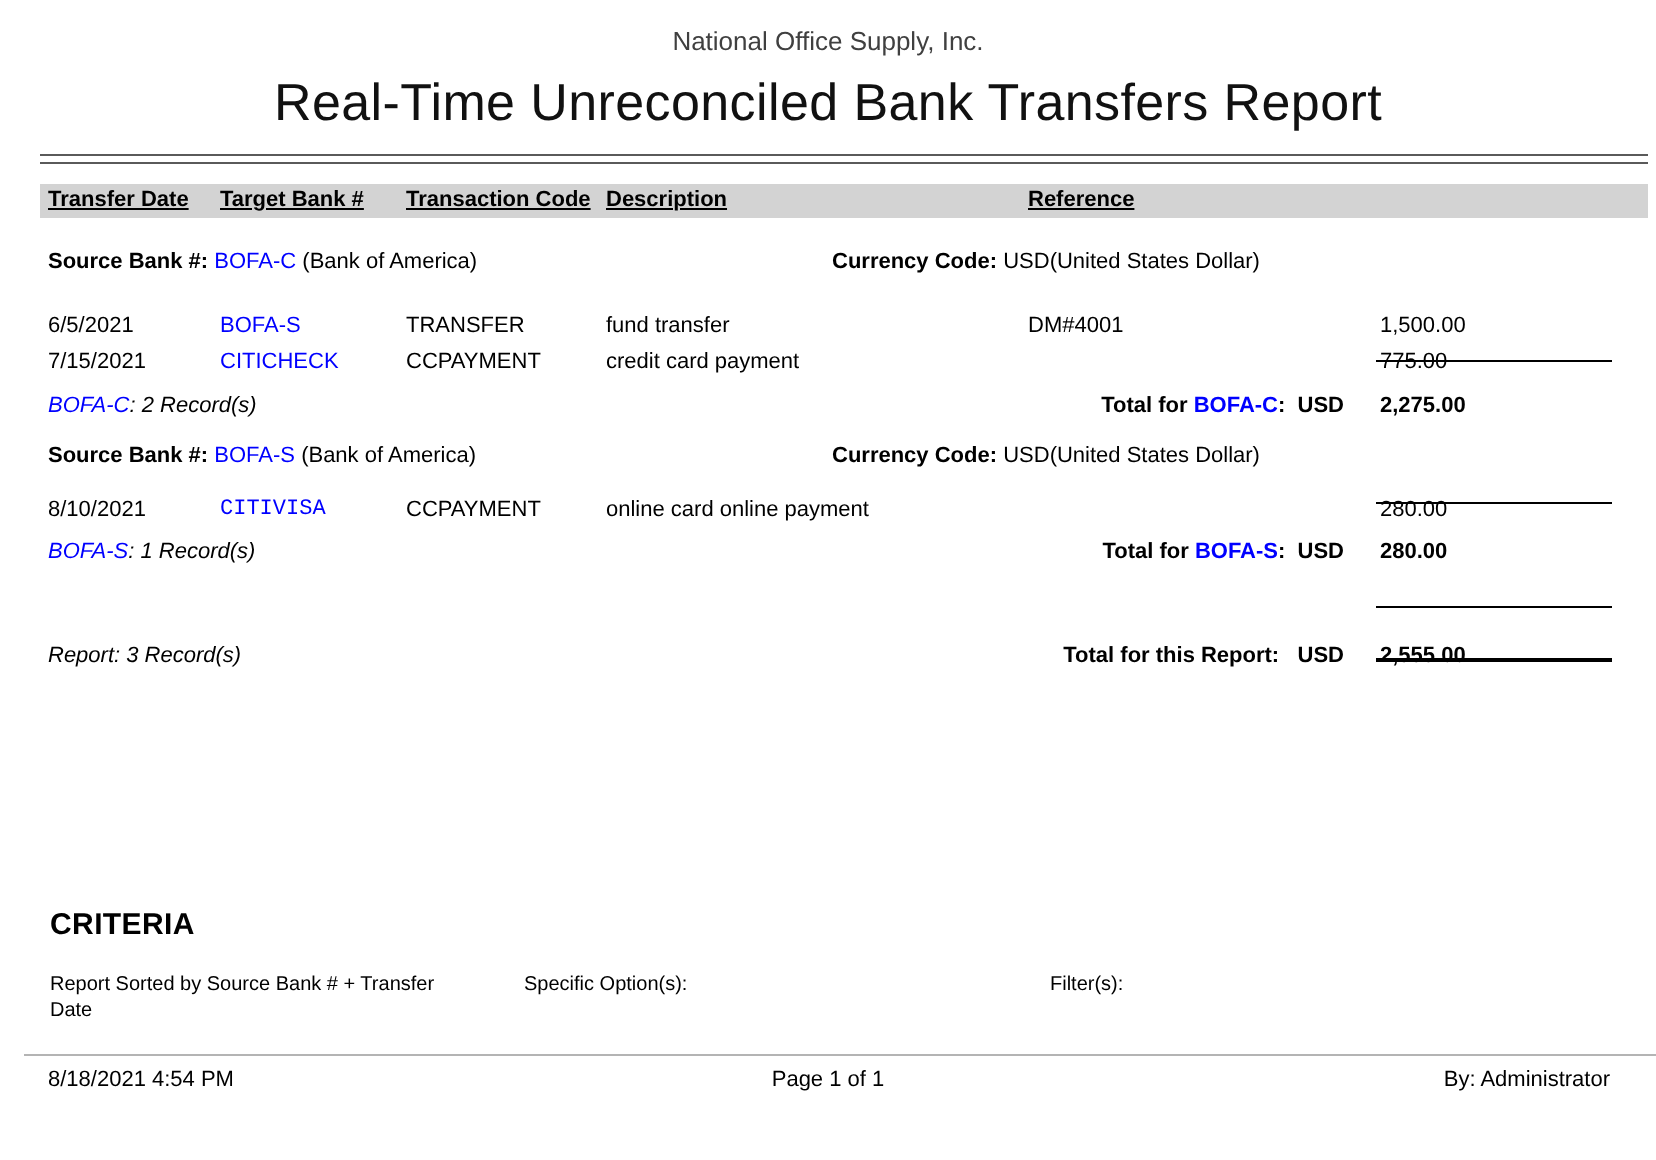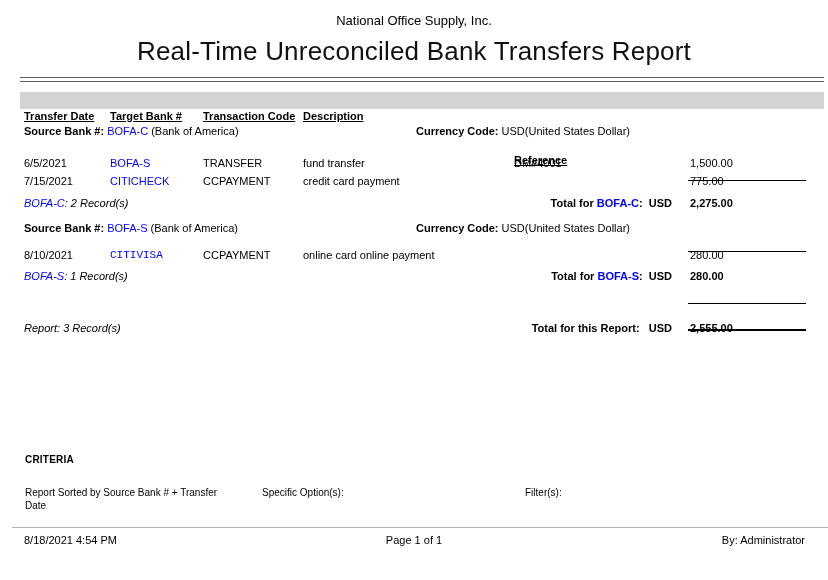--- a/index.html
+++ b/index.html
@@ -1,30 +1,30 @@
 <!DOCTYPE html>
 <html><head>
 <meta charset="utf-8">
 <style>
   html,body { margin:0; padding:0; background:#ffffff; }
   .page {
     position:relative; width:828px; height:580px; background:#ffffff;
     font-family:"Liberation Sans", sans-serif; color:#000; overflow:hidden;
   }
   .company { position:absolute; top:13px; left:0; width:828px; text-align:center;
-             font-size:13px; color:#000000; }
+             font-size:13px; color:#404040; }
   .title   { position:absolute; top:36px; left:0; width:828px; text-align:center;
              font-size:26px; color:#111; letter-spacing:0.2px; }
   .hline   { position:absolute; left:20px; width:804px; height:1px; background:#5a5a5a; }
   .band    { position:absolute; top:92px; left:20px; width:804px; height:17px;
              background:#d3d3d3; }
-  .band .col { position:absolute; top:16px; line-height:17px; font-size:11px;
+  .band .col { position:absolute; top:0; line-height:17px; font-size:11px;
                font-weight:bold; text-decoration:underline; white-space:nowrap;text-align:center; }
   .h-date { left:4px; }   .h-bank { left:90px; }  .h-code { left:183px; }
-  .h-desc { left:283px; } .h-ref  { left:494px;margin-top:44px; }
+  .h-desc { left:283px; } .h-ref  { left:494px; }
   .h-amt  { left:670px; width:130px; text-align:right; }
 
   .row { position:absolute; left:0; width:828px; height:14px; font-size:11px;
          line-height:13px; white-space:nowrap;margin-top:14px; }
   .c-date { position:absolute; left:24px; }
   .c-bank { position:absolute; left:110px; }
   .c-code { position:absolute; left:203px; }
   .c-desc { position:absolute; left:303px; }
   .c-ref  { position:absolute; left:514px; }
   .c-amt  { position:absolute; left:690px; width:113px; }
@@ -32,21 +32,21 @@
   .c-src  { position:absolute; left:24px; }
   .c-count{ position:absolute; left:24px; font-style:italic; }
   .total-label { position:absolute; left:360px; width:312px; text-align:right;
                  font-weight:bold; }
   .pre  { white-space:pre; }
   .bold { font-weight:bold; }
   .link { color:#0000ff; }
   .amt-line { position:absolute; left:688px; width:118px; height:1px; background:#000; }
   .amt-line.thick { height:2px; }
 
-  .criteria-heading { position:absolute; top:454px; left:25px; font-size:10px;
+  .criteria-heading { position:absolute; top:454px; left:25px; font-size:15px;
                       font-weight:bold; letter-spacing:0.2px; }
   .criteria-row { position:absolute; top:486px; left:0; width:828px; font-size:10px;
                   line-height:13px; }
   .crit-sort   { position:absolute; left:25px; width:205px; }
   .crit-spec   { position:absolute; left:262px; }
   .crit-filter { position:absolute; left:525px; }
 
   .footer-sep { position:absolute; top:527px; left:12px; width:816px; height:1px;
                 background:#b4b4b4; }
   .footer { position:absolute; top:534px; left:0; width:828px; font-size:11px; }

